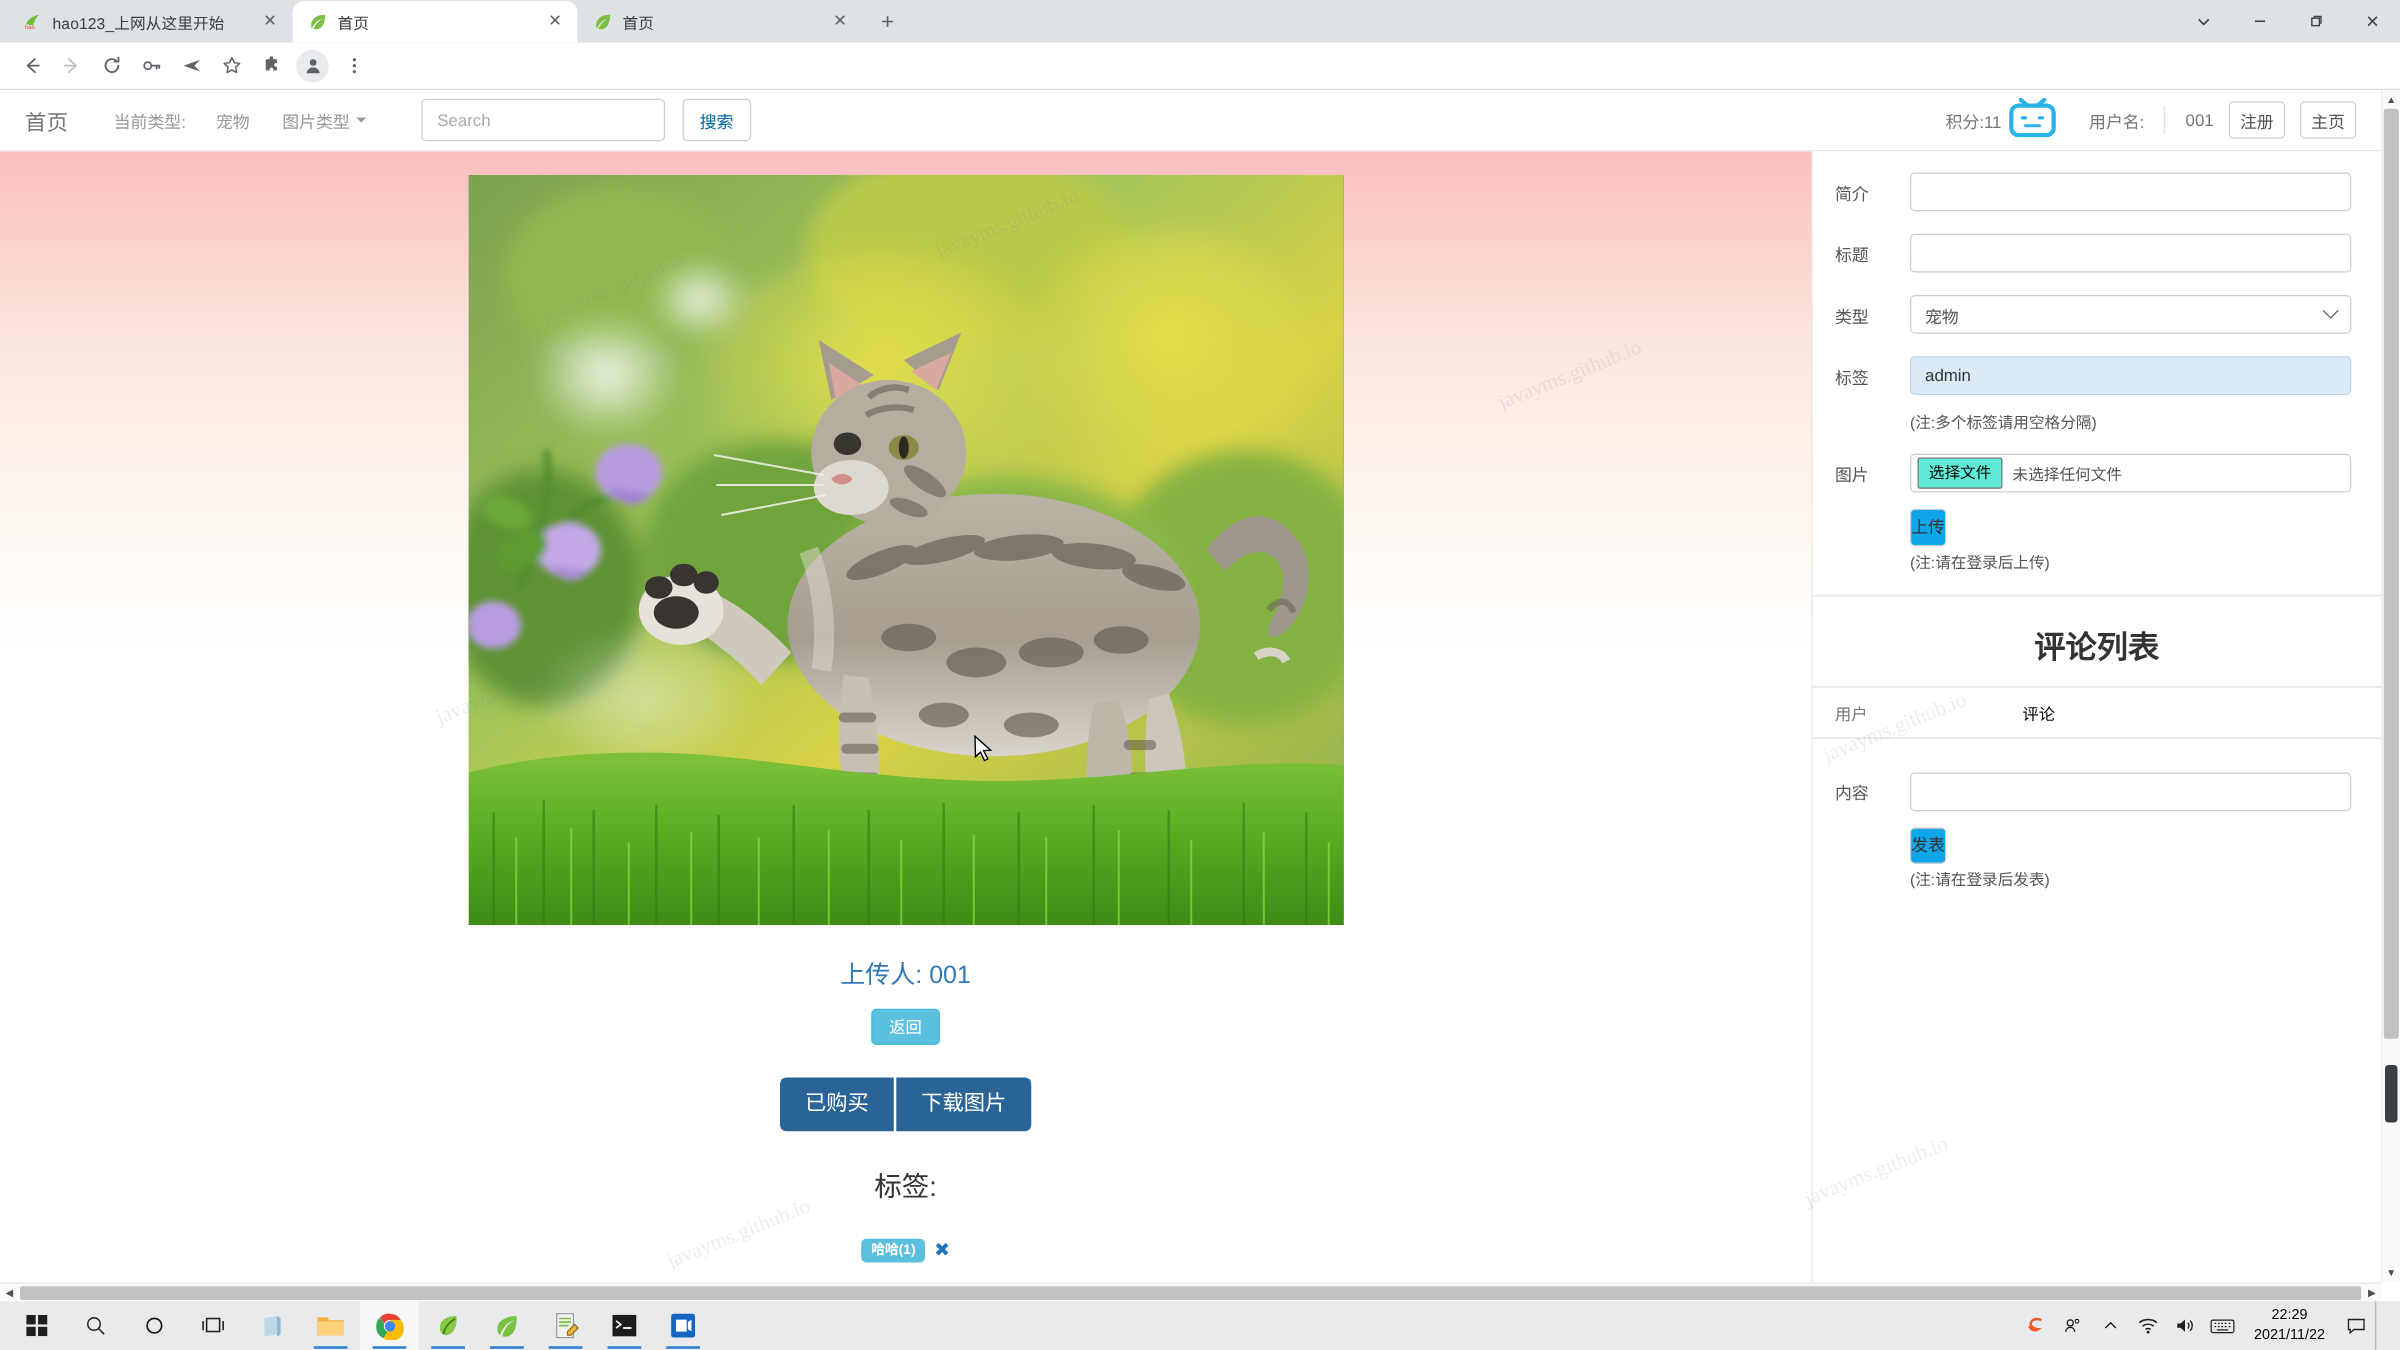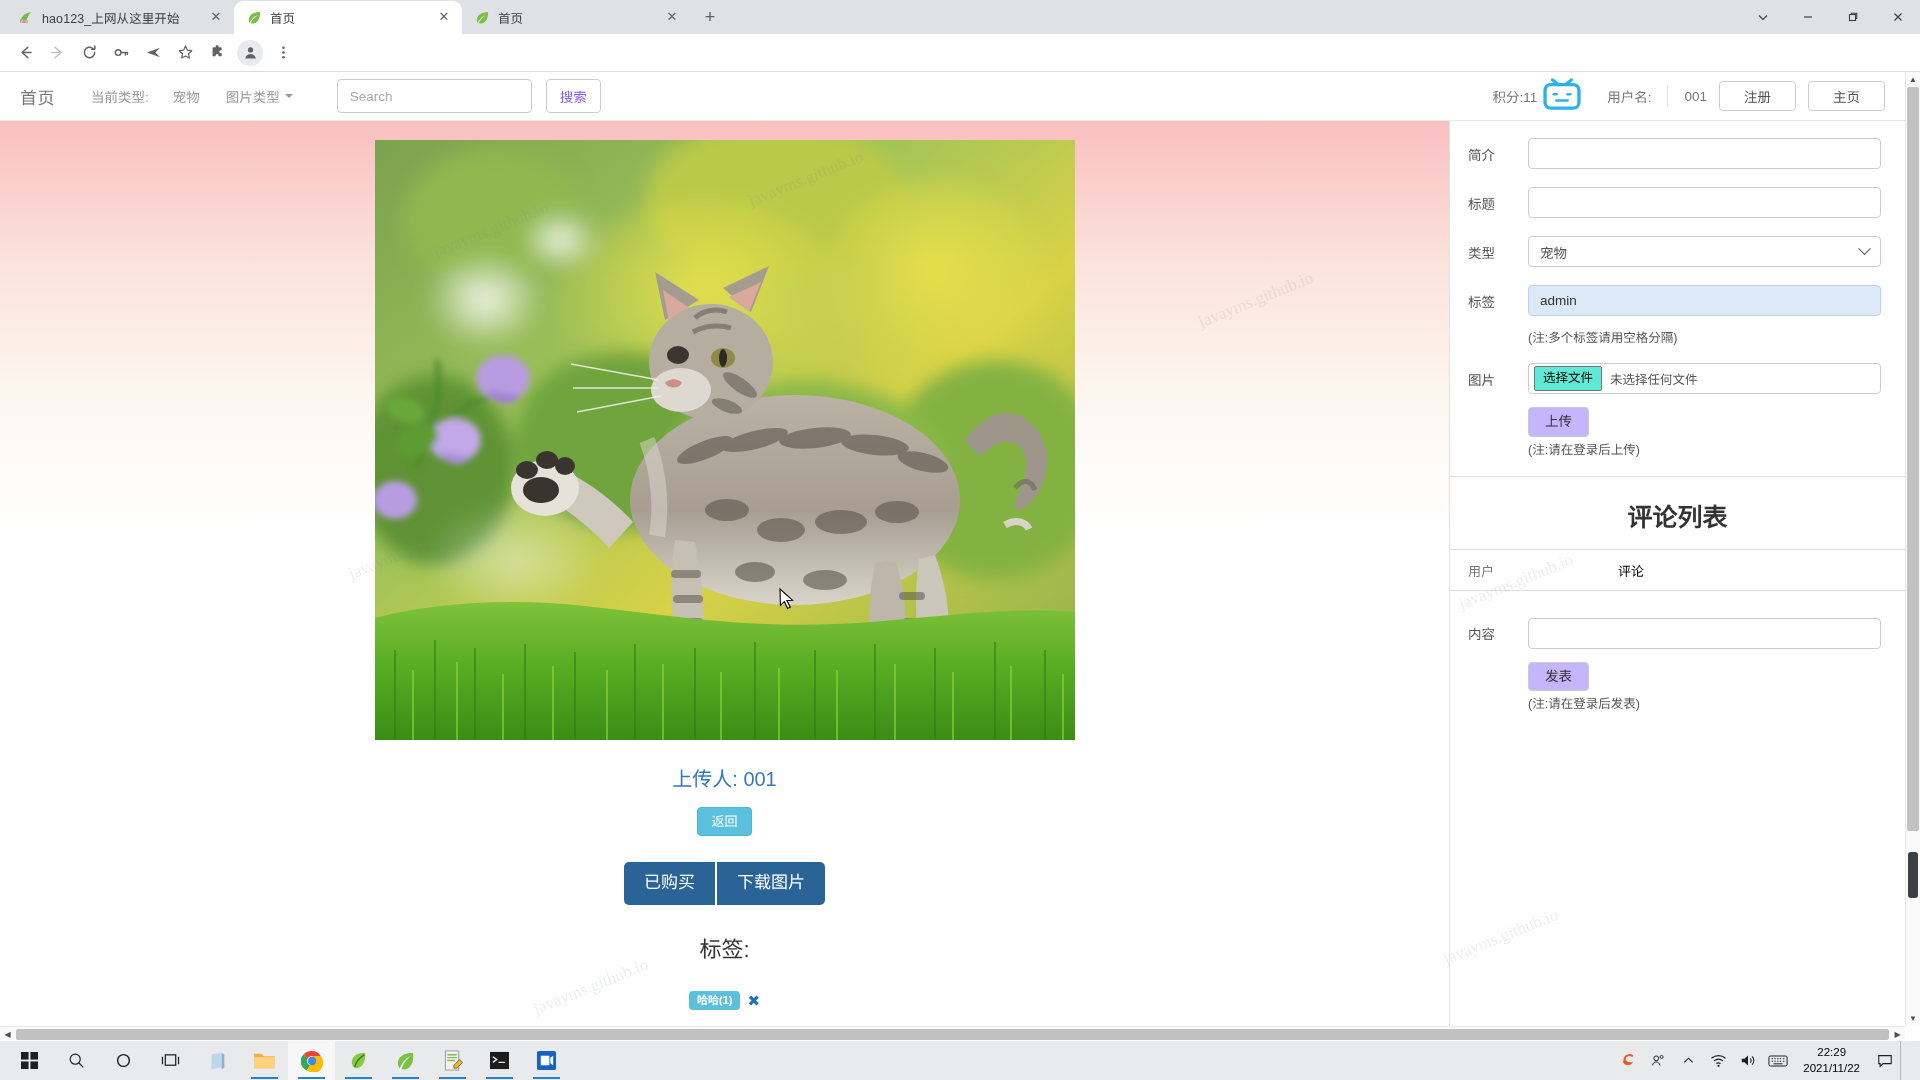--- a/index.html
+++ b/index.html
@@ -81,30 +81,30 @@
   .nav-val { font-size:13.5px; color:#999; margin-left:24px; }
   .nav-drop { font-size:13.5px; color:#999; margin-left:26px; display:flex; align-items:center; gap:5px; }
   .caret { border-left:4px solid transparent; border-right:4px solid transparent; border-top:4px solid #999; }
   .searchbox {
     margin-left:44px; width:195px; height:34px; border:1px solid #ccc; border-radius:4px;
     display:flex; align-items:center; padding:0 12px; font-size:13.5px; color:#a9a9a9;
     background:#fff;
   }
   .searchbtn {
     margin-left:14px; height:34px; padding:0 13px; border:1px solid #ccc; border-radius:4px;
-    background:#fff; font-size:13.5px; color:#8b5cf6; display:flex; align-items:center;
+    background:#fff; font-size:13.5px; color:#0369a1; display:flex; align-items:center;
   }
   .nav-right { margin-left:auto; display:flex; align-items:center; gap:0; }
   .points { font-size:13.5px; color:#777; }
   .tvicon { margin:0 10px 0 6px; }
   .uname-label { font-size:13.5px; color:#777; margin-left:16px; }
   .uname-sep { width:1px; height:22px; background:#e0e0e0; margin:0 16px; }
   .uname-val { font-size:13.5px; color:#777; }
   .navbtn {
-    margin-left:12px; height:30px; padding:0 24px; border:1px solid #ccc; border-radius:4px;
+    margin-left:12px; height:30px; padding:0 8px; border:1px solid #ccc; border-radius:4px;
     background:#fff; font-size:13.5px; color:#555; display:flex; align-items:center;
   }
 
   
   .content { display:flex; height: calc(100% - 49px); position:relative; }
   .left-col {
     width: 1449px; position:relative;
     background: linear-gradient(180deg,#f9bfbf 0%, #fce3dd 16%, #fdf6ef 30%, #ffffff 45%, #ffffff 100%);
     overflow:hidden;
   }
@@ -157,22 +157,22 @@
   .filefld {
     flex:1; height:31px; border:1px solid #ccc; border-radius:4px; background:#fff;
     display:flex; align-items:center; padding:0 5px; gap:8px;
   }
   .filebtn {
     border:1px solid #767676; background:#5eead4; border-radius:2px;
     font-size:12.5px; color:#000; padding:5px 8px; line-height:1;
   }
   .filename { font-size:12.5px; color:#555; }
   .subbtn {
-    border:1px solid #ccc; background:#c4b5fd; border-radius:4px;
-    font-size:13.5px; color:#333; padding:7px 16px; line-height:1;
+    border:1px solid #ccc; background:#0ea5e9; border-radius:4px;
+    font-size:13.5px; color:#333; padding:7px 0; line-height:1;
     display:inline-flex; align-items:center;
   }
   .btnrow { padding: 4px 24px 0 78px; }
   .divider { height:1px; background:#e2e2e2; margin: 10px 0 0 0; }
   .cmt-title { text-align:center; font-size:25px; color:#333; padding: 20px 0 16px; font-weight:700; }
   .cmt-head {
     display:flex; border-top:1px solid #ddd; border-bottom:1px solid #ddd;
     padding: 11px 0 11px 18px; height:42px;
   }
   .cmt-head .c1 { width:150px; font-size:13px; color:#777; }

